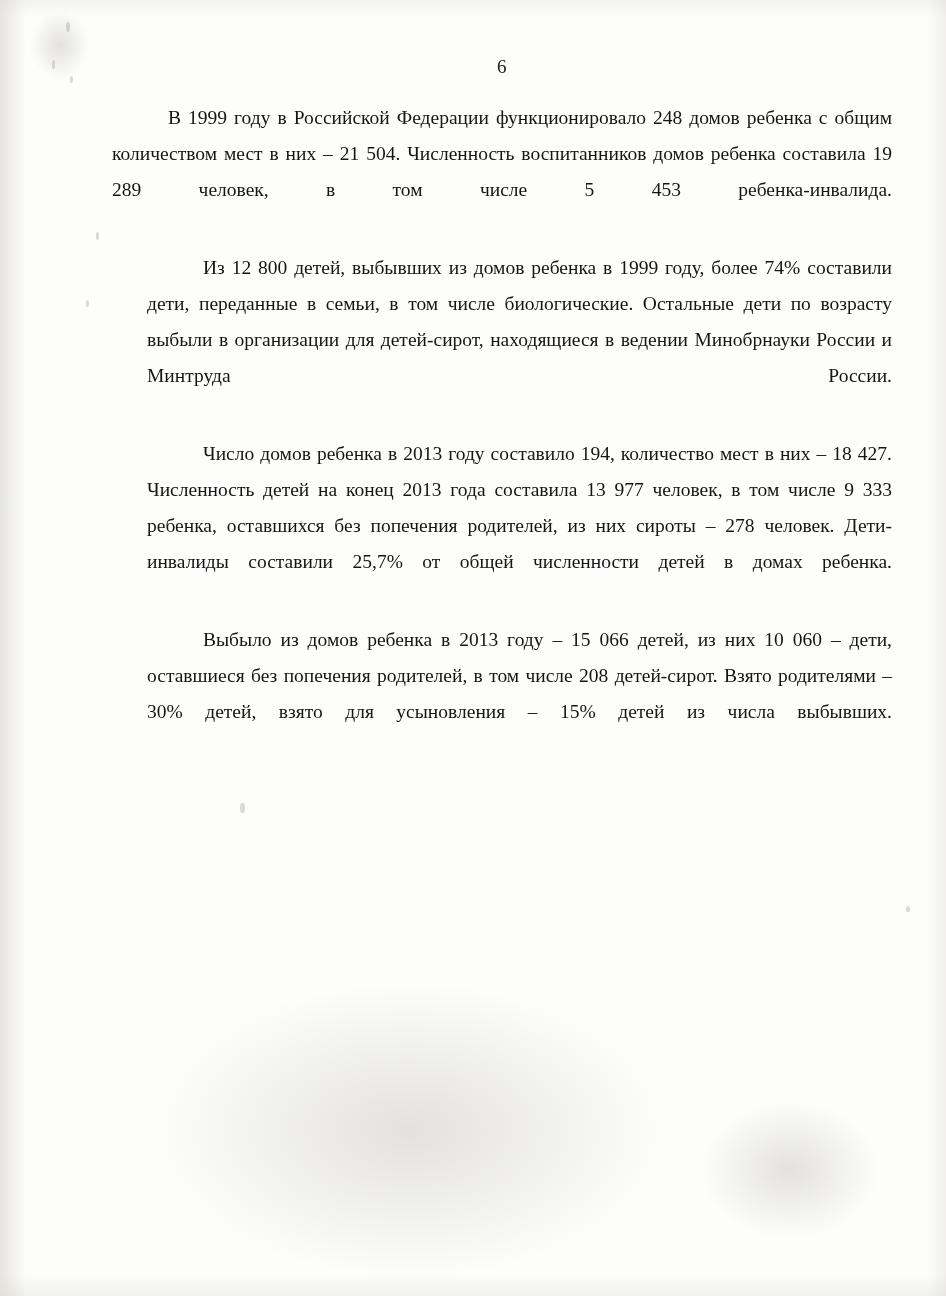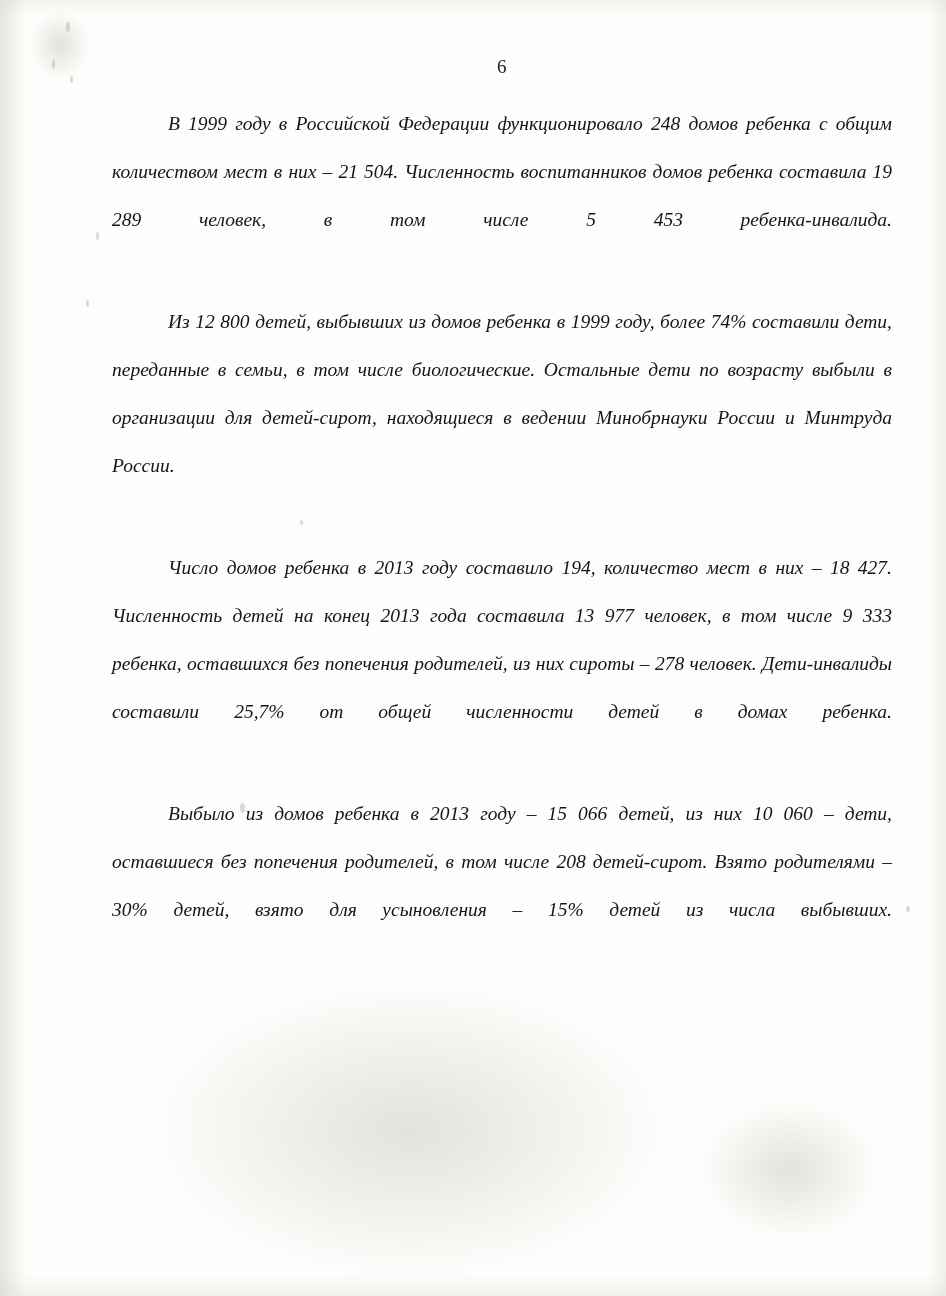--- a/index.html
+++ b/index.html
@@ -56,27 +56,27 @@
     margin: 0 0 22px 0;
     color: #20201f;
   }
 
   p.para {
     margin: 0 0 1px 0;
     text-align: justify;
     text-justify: inter-word;
     text-indent: 56px;
     font-size: 19.5px;
-    line-height: 48px;
+    line-height: 36px;
     color: #151515;
     word-spacing: 0.5px;
-    font-style: italic;
   }
   p.para + p.para {
     margin-top: 6px;
+    margin-left: 35px;
   }
 
   
   p.para::after {
     content: "";
     display: inline-block;
     width: 100%;
   }
 </style>
 </head>

